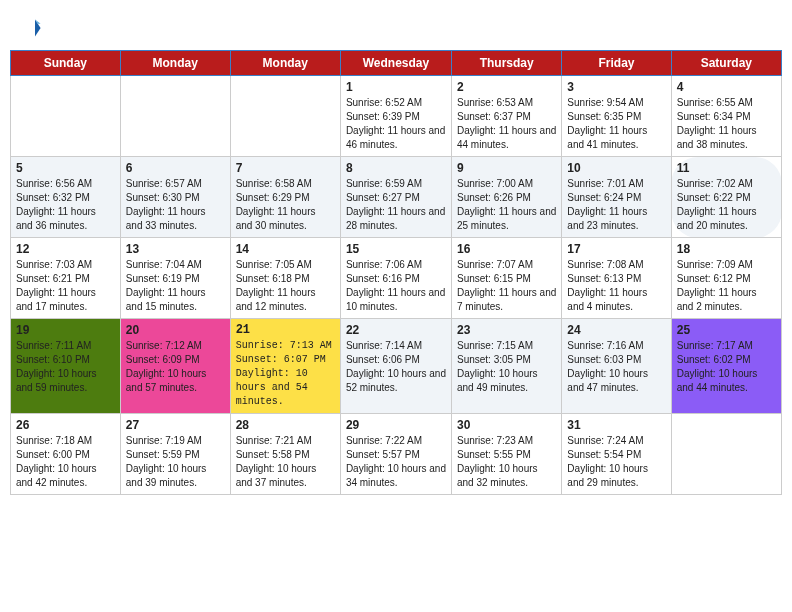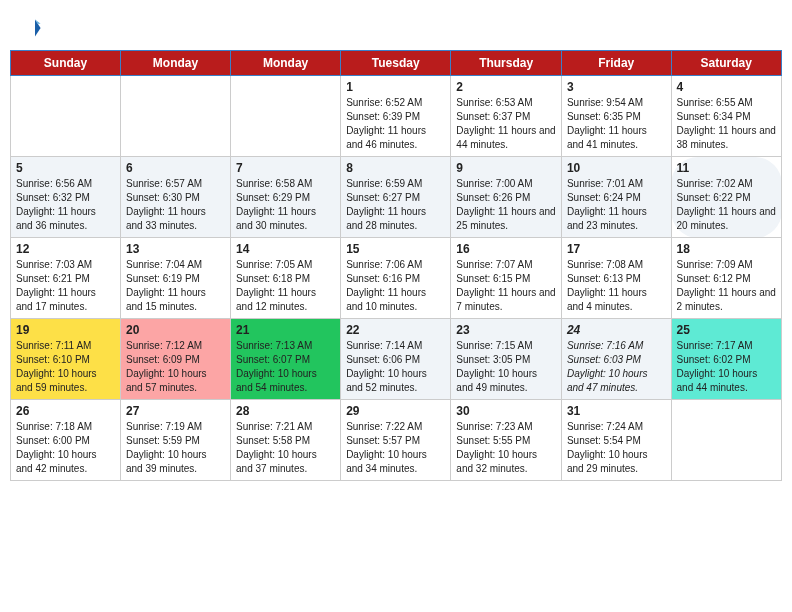--- a/index.html
+++ b/index.html
@@ -115,21 +115,21 @@
     <div class="title-location"></div>
   </div>
 </div>
 
 <table class="calendar">
   <thead>
     <tr>
     <th>Sunday</th>
         <th>Monday</th>
         <th>Monday</th>
-        <th>Tuesday</th>
+        <th>Wednesday</th>
         <th>Thursday</th>
         <th>Friday</th>
         <th>Saturday</th>
       </tr>
   </thead>
   <tbody id="calendar-body">
   <tr>
         <td class="empty-cell"></td>
         <td class="empty-cell"></td>
         <td class="empty-cell"></td>
@@ -240,57 +240,57 @@
 Daylight: 11 hours and 4 minutes.</div>
         </td>
         <td>
           <div class="day-num">18</div>
           <div class="day-info">Sunrise: 7:09 AM
 Sunset: 6:12 PM
 Daylight: 11 hours and 2 minutes.</div>
         </td>
       </tr>
       <tr>
-        <td style="background: #fde047;">
+        <td style="background: #4d7c0f;">
           <div class="day-num">19</div>
           <div class="day-info">Sunrise: 7:11 AM
 Sunset: 6:10 PM
 Daylight: 10 hours and 59 minutes.</div>
         </td>
-        <td style="background: #fca5a5;">
+        <td style="background: #ec4899;">
           <div class="day-num">20</div>
           <div class="day-info">Sunrise: 7:12 AM
 Sunset: 6:09 PM
 Daylight: 10 hours and 57 minutes.</div>
         </td>
-        <td style="background: #22c55e;">
+        <td style="background: #fde047; font-family: Liberation Mono, monospace;">
           <div class="day-num">21</div>
           <div class="day-info">Sunrise: 7:13 AM
 Sunset: 6:07 PM
 Daylight: 10 hours and 54 minutes.</div>
         </td>
         <td style="background: rgb(240, 244, 248); margin-left: 20px;">
           <div class="day-num">22</div>
           <div class="day-info">Sunrise: 7:14 AM
 Sunset: 6:06 PM
 Daylight: 10 hours and 52 minutes.</div>
         </td>
         <td style="background: rgb(240, 244, 248);">
           <div class="day-num">23</div>
           <div class="day-info">Sunrise: 7:15 AM
 Sunset: 3:05 PM
 Daylight: 10 hours and 49 minutes.</div>
         </td>
-        <td style="background: rgb(240, 244, 248); font-style: italic;">
+        <td style="background: rgb(240, 244, 248);">
           <div class="day-num">24</div>
           <div class="day-info">Sunrise: 7:16 AM
 Sunset: 6:03 PM
 Daylight: 10 hours and 47 minutes.</div>
         </td>
-        <td style="background: #5eead4; margin-top: 28px;">
+        <td style="background: #8b5cf6; margin-top: 28px;">
           <div class="day-num">25</div>
           <div class="day-info">Sunrise: 7:17 AM
 Sunset: 6:02 PM
 Daylight: 10 hours and 44 minutes.</div>
         </td>
       </tr>
       <tr>
         <td>
           <div class="day-num">26</div>
           <div class="day-info">Sunrise: 7:18 AM

